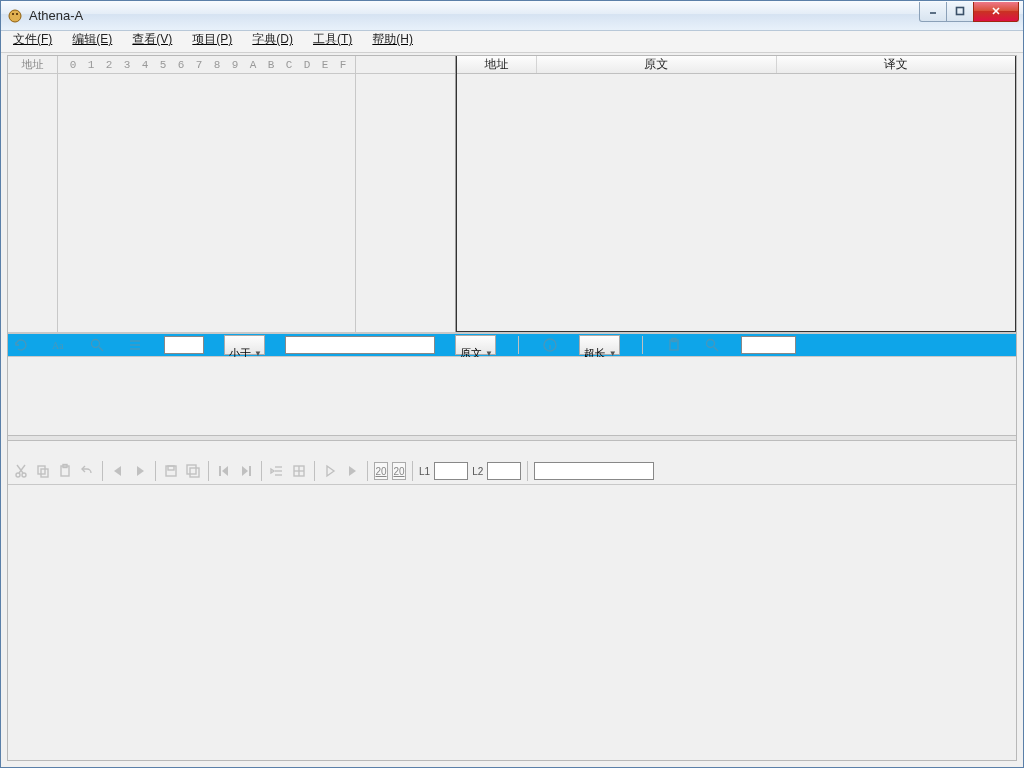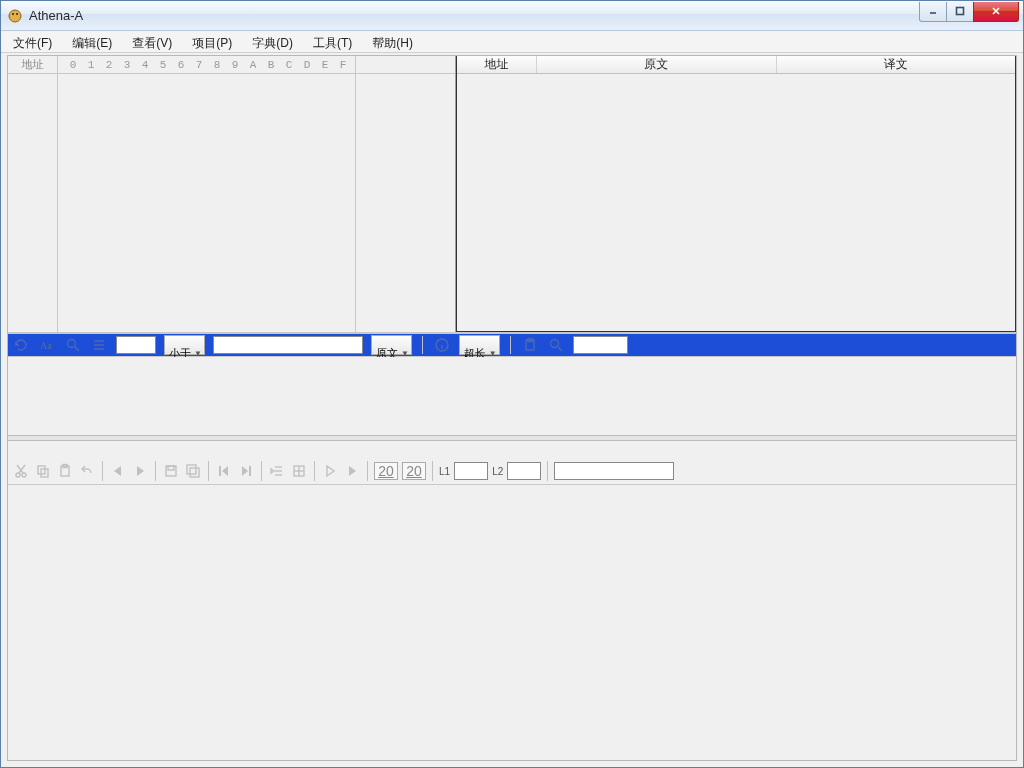--- a/index.html
+++ b/index.html
@@ -43,22 +43,23 @@
   border-color: #a02810; border-bottom-right-radius: 3px;
 }
 .win-btn svg { stroke: #3a5068; stroke-width: 1.6; fill: none; }
 .win-btn.close svg { stroke: #fff; }
 
 
 .menubar {
   height: 22px;
   background: #f4f4f4;
   border-bottom: 1px solid #d0d0d0;
-  display: flex; align-items: flex-end;
+  display: flex; align-items: flex-start;
   padding: 0 2px;
+  text-decoration: underline;
 }
 .menu-item {
   padding: 0 10px;
   display: flex; align-items: center;
   cursor: default; color: #222;
 }
 
 
 .client {
   flex: 1; margin: 2px 6px 6px 6px;
@@ -117,22 +118,22 @@
   border-right: 1px solid #d4d4d4;
 }
 .list-col.c1 { width: 80px; }
 .list-col.c2 { flex: 1; }
 .list-col.c3 { flex: 1; border-right: none; }
 .list-body { flex: 1; }
 
 
 .mid-toolbar {
   height: 24px; border-top: 1px solid #c8c8c8; border-bottom: 1px solid #c8c8c8;
-  background: #1d4ed8;
-  display: flex; align-items: center; gap: 8px; padding: 0 4px;
+  background: #0ea5e9;
+  display: flex; align-items: center; gap: 20px; padding: 0 4px;
 }
 .tb-icon {
   width: 18px; height: 18px; display: flex; align-items: center; justify-content: center;
   opacity: 0.45;
 }
 .tb-icon svg { width: 16px; height: 16px; }
 .tb-input {
   height: 18px; border: 1px solid #888; background: #fff;
   font-size: 11px; padding: 0 3px;
 }
@@ -159,23 +160,23 @@
 }
 
 
 .bot-toolbar {
   height: 26px; background: #f0f0f0;
   border-bottom: 1px solid #c8c8c8;
   display: flex; align-items: center; gap: 4px; padding: 0 4px;
 }
 .bot-toolbar .tb-sep { height: 20px; }
 .box20 {
-  width: 24px; height: 18px; border: 1px solid #aaa; background: #f8f8f8;
+  width: 14px; height: 18px; border: 1px solid #aaa; background: #f8f8f8;
   display: flex; align-items: center; justify-content: center;
-  font-size: 14px; color: #888; text-decoration: underline;
+  font-size: 10px; color: #888; text-decoration: underline;
 }
 .lbl { font-size: 10px; color: #555; }
 .boxinput { width: 34px; height: 18px; border: 1px solid #888; background: #fff; }
 .boxinput.wide { width: 120px; }
 
 .bot-text { flex: 1; background: #f0f0f0; }
 
 g.ico { stroke: #888; fill: none; stroke-width: 1.4; }
 g.ico.fill { fill: #888; stroke: none; }
 </style>

